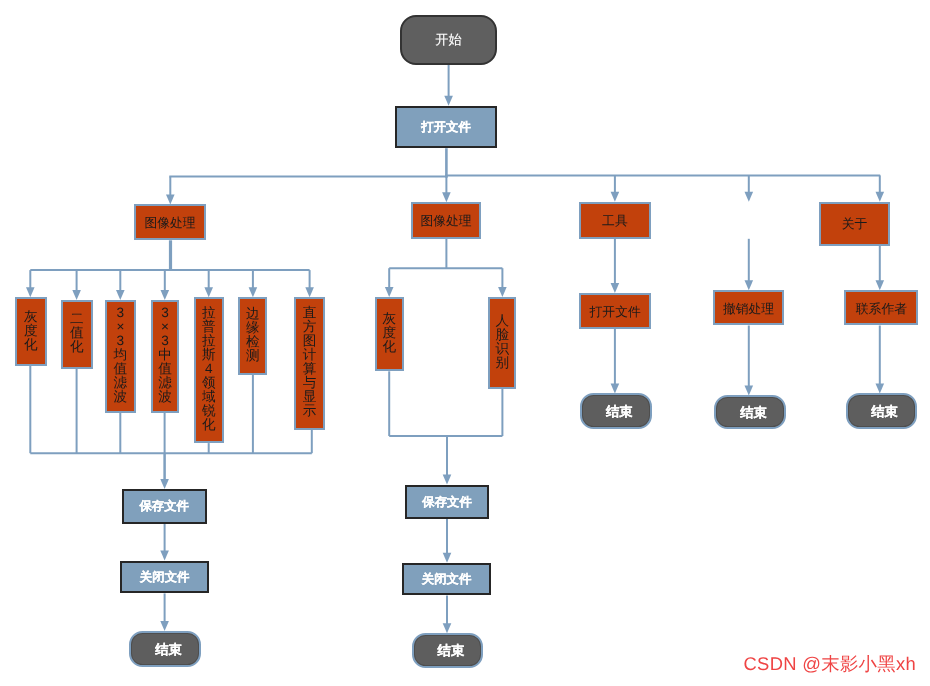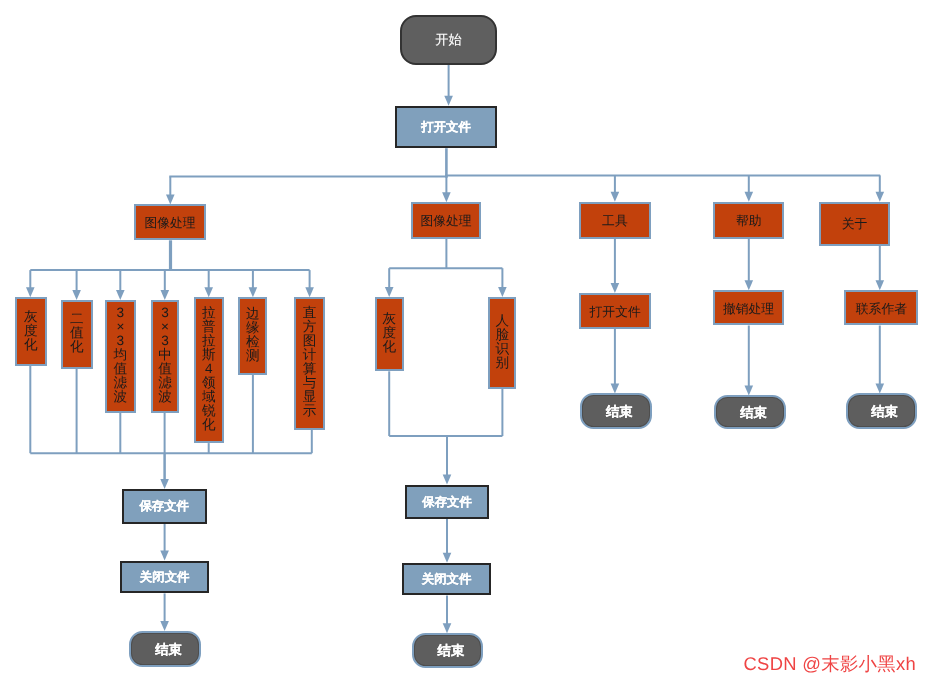--- a/index.html
+++ b/index.html
@@ -116,23 +116,20 @@
     </div>
   <div class="node light horiz" style="left:134.0px;top:204.4px;width:72.0px;height:35.9px">
       <span class="lbl">图像处理</span>
     </div>
   <div class="node light horiz" style="left:410.8px;top:202.3px;width:70.4px;height:36.4px">
       <span class="lbl">图像处理</span>
     </div>
   <div class="node light horiz" style="left:579.2px;top:201.7px;width:71.4px;height:37.1px">
       <span class="lbl">工具</span>
     </div>
-  <div class="node light horiz" style="left:713.2px;top:201.7px;width:71.2px;height:37.1px">
-      <span class="lbl">帮助</span>
-    </div>
   <div class="node light horiz" style="left:819px;top:201.7px;width:71.2px;height:44px">
       <span class="lbl">关于</span>
     </div>
   <div class="node light vert" style="left:14.7px;top:297.3px;width:32.2px;height:68.6px">
       <span class="lbl">
         <span class="ch">灰</span>
         <span class="ch">度</span>
         <span class="ch">化</span>
       </span>
     </div>

